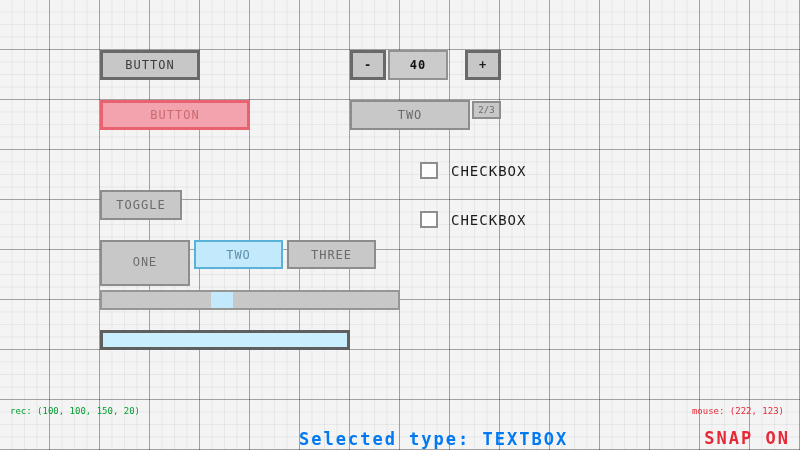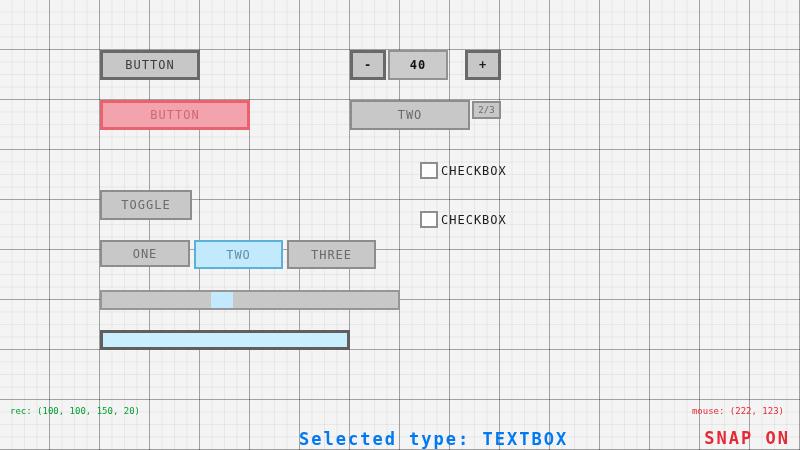--- a/index.html
+++ b/index.html
@@ -30,43 +30,43 @@
   .def        { background:#c8c8c8; border:2px solid #8d8d8d; color:#6b6b6b; }
   .focus      { background:#c3eafc; border:2px solid #5bb2d9; color:#5e90ab; }
   .slider     { background:#c8c8c8; border:2px solid #969696; }
   .slider-handle { position:absolute; left:109px; top:0; width:22px; height:16px; background:#c2e9fc; }
   .progress   { background:#c9effe; border:3px solid #5f5f5f; }
   .spin-val   { background:#cbcbcb; border:2px solid #929292; color:#111; font-weight:bold; }
   .spin-btn   { font-weight:bold; color:#1e1e1e; }
   .counter    { font-size: 9px; letter-spacing: 0; }
   .cb-row     { position:absolute; display:flex; align-items:center; }
   .cb-box     { box-sizing:border-box; width:18px; height:17px; background:#fdfdfd; border:2px solid #8d8d8d; }
-  .cb-label   { margin-left:3px; font-size:12px; letter-spacing:1px; color:#1c1c1c; }
+  .cb-label   { margin-left:13px; font-size:14px; letter-spacing:1px; color:#1c1c1c; }
   .textbox    { background:#f8f8f8; border:2px solid #5f5f5f; color:#161616;
                 justify-content:flex-start; padding-left:4px; letter-spacing:0.5px; }
   .status-sm  { position:absolute; font-size:9px; letter-spacing:0; }
   .status-lg  { position:absolute; font-size:17px; font-weight:bold; letter-spacing:1px; }
   .green { color:#009e2f; }
   .blue  { color:#0079f1; }
   .red   { color:#e62937;text-align:center; }
 </style>
 </head>
 <body>
 
 <div class="canvas">
 
   <div class="ctl btn-dark" style="left:100px; top:50px; width:100px; height:30px;">BUTTON</div>
 
   <div class="ctl btn-sel" style="left:100px; top:100px; width:150px; height:30px;">BUTTON</div>
 
 
-  <div class="ctl def" style="left:100px; top:190px; width:92px; height:30px;">TOGGLE</div>
+  <div class="ctl def" style="left:100px; top:190px; width:82px; height:30px;">TOGGLE</div>
 
   <div>
-    <div class="ctl def" style="left:100px; top:240px; width:90px; height:27px;">ONE</div>
+    <div class="ctl def" style="left:100px; top:240px; width:90px; height:46px;font-family:Liberation Mono, monospace;">ONE</div>
     <div class="ctl focus" style="left:194px; top:240px; width:89px; height:29px;">TWO</div>
     <div class="ctl def" style="left:287px; top:240px; width:89px; height:29px;">THREE</div>
   </div>
 
   <div class="ctl slider" style="left:100px; top:290px; width:300px; height:20px;">
     <span class="slider-handle"></span>
   </div>
 
   <div class="ctl progress" style="left:100px; top:330px; width:250px; height:20px;"></div>
 

